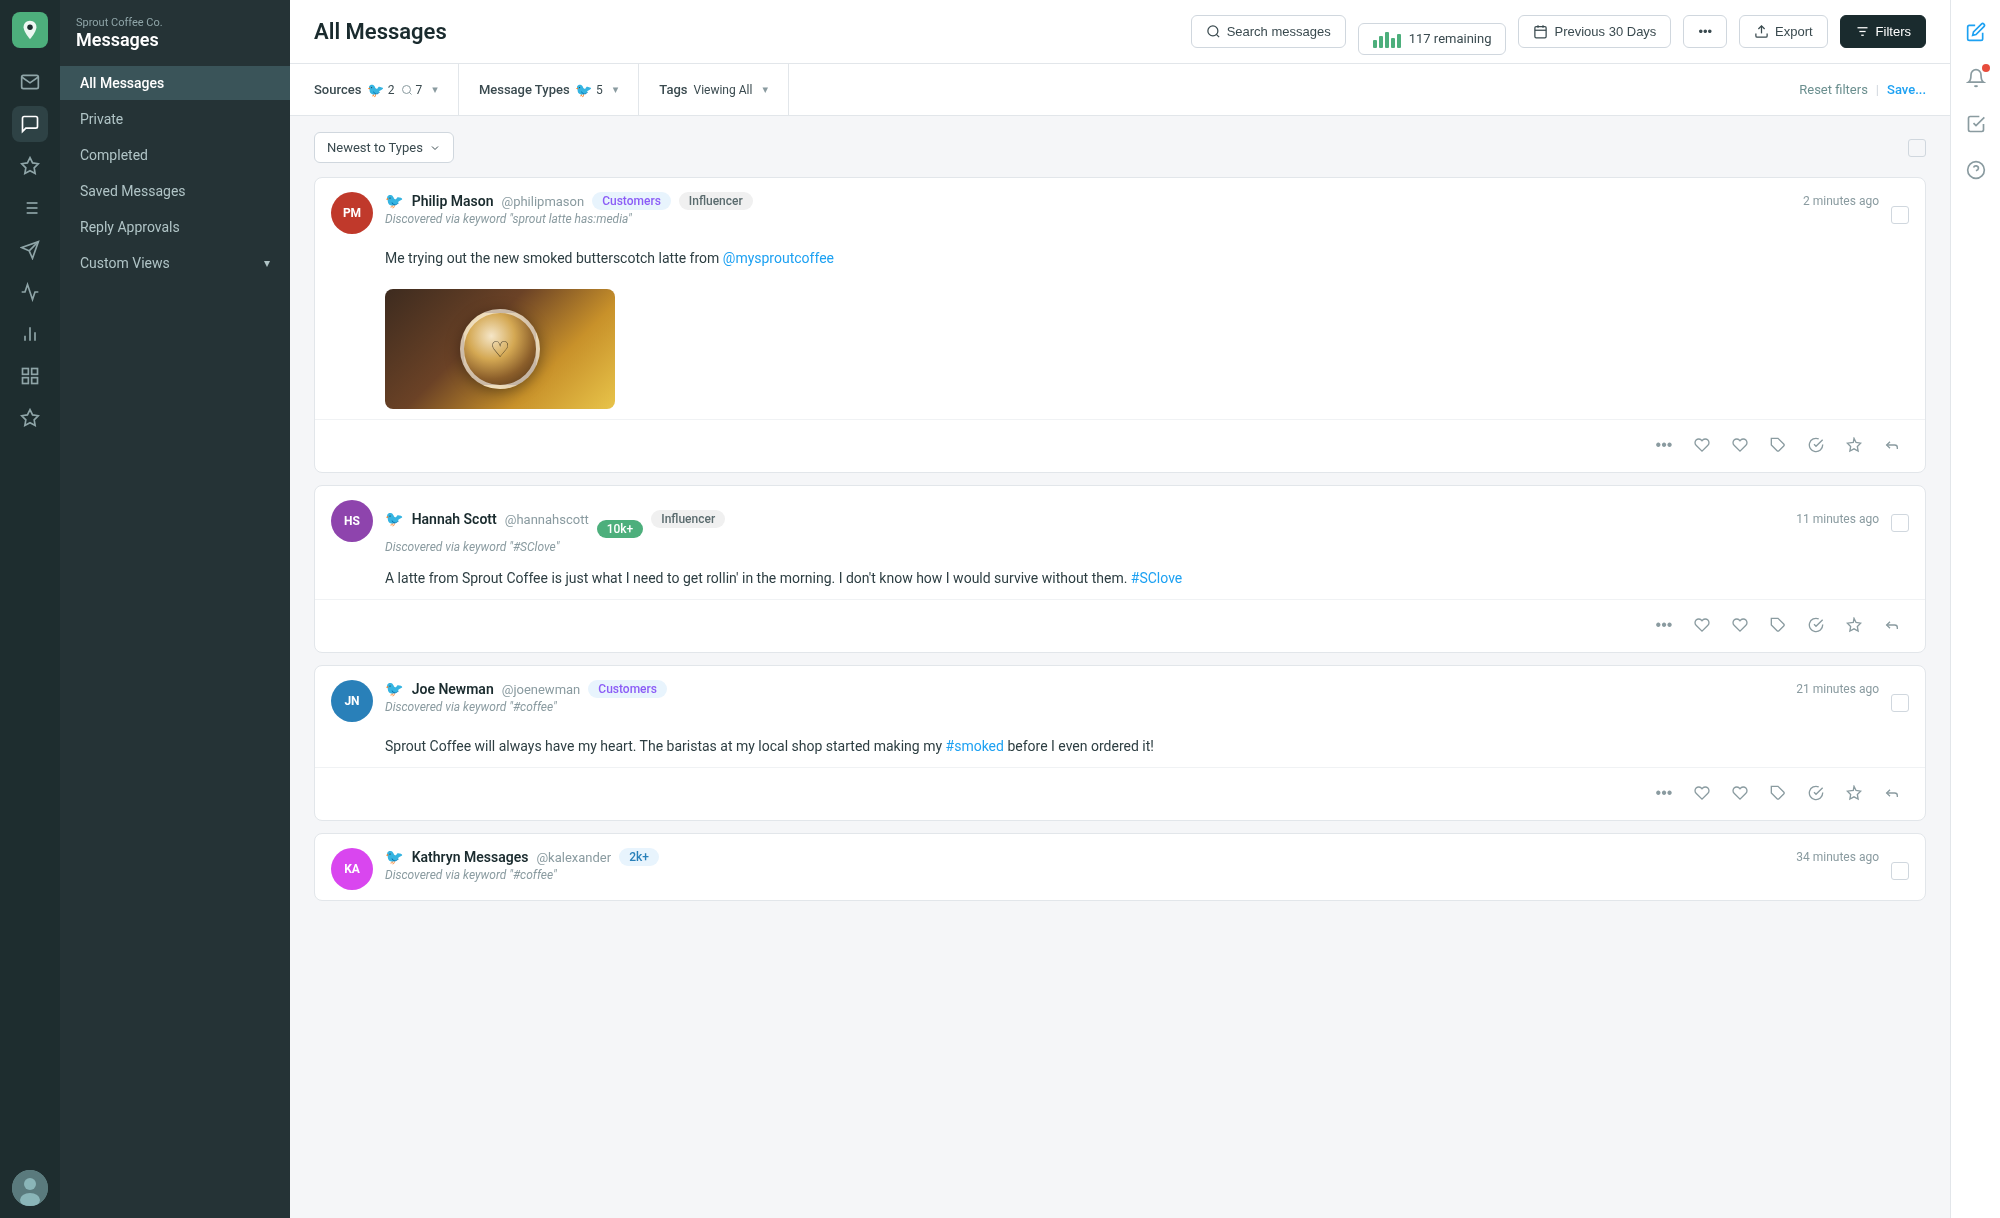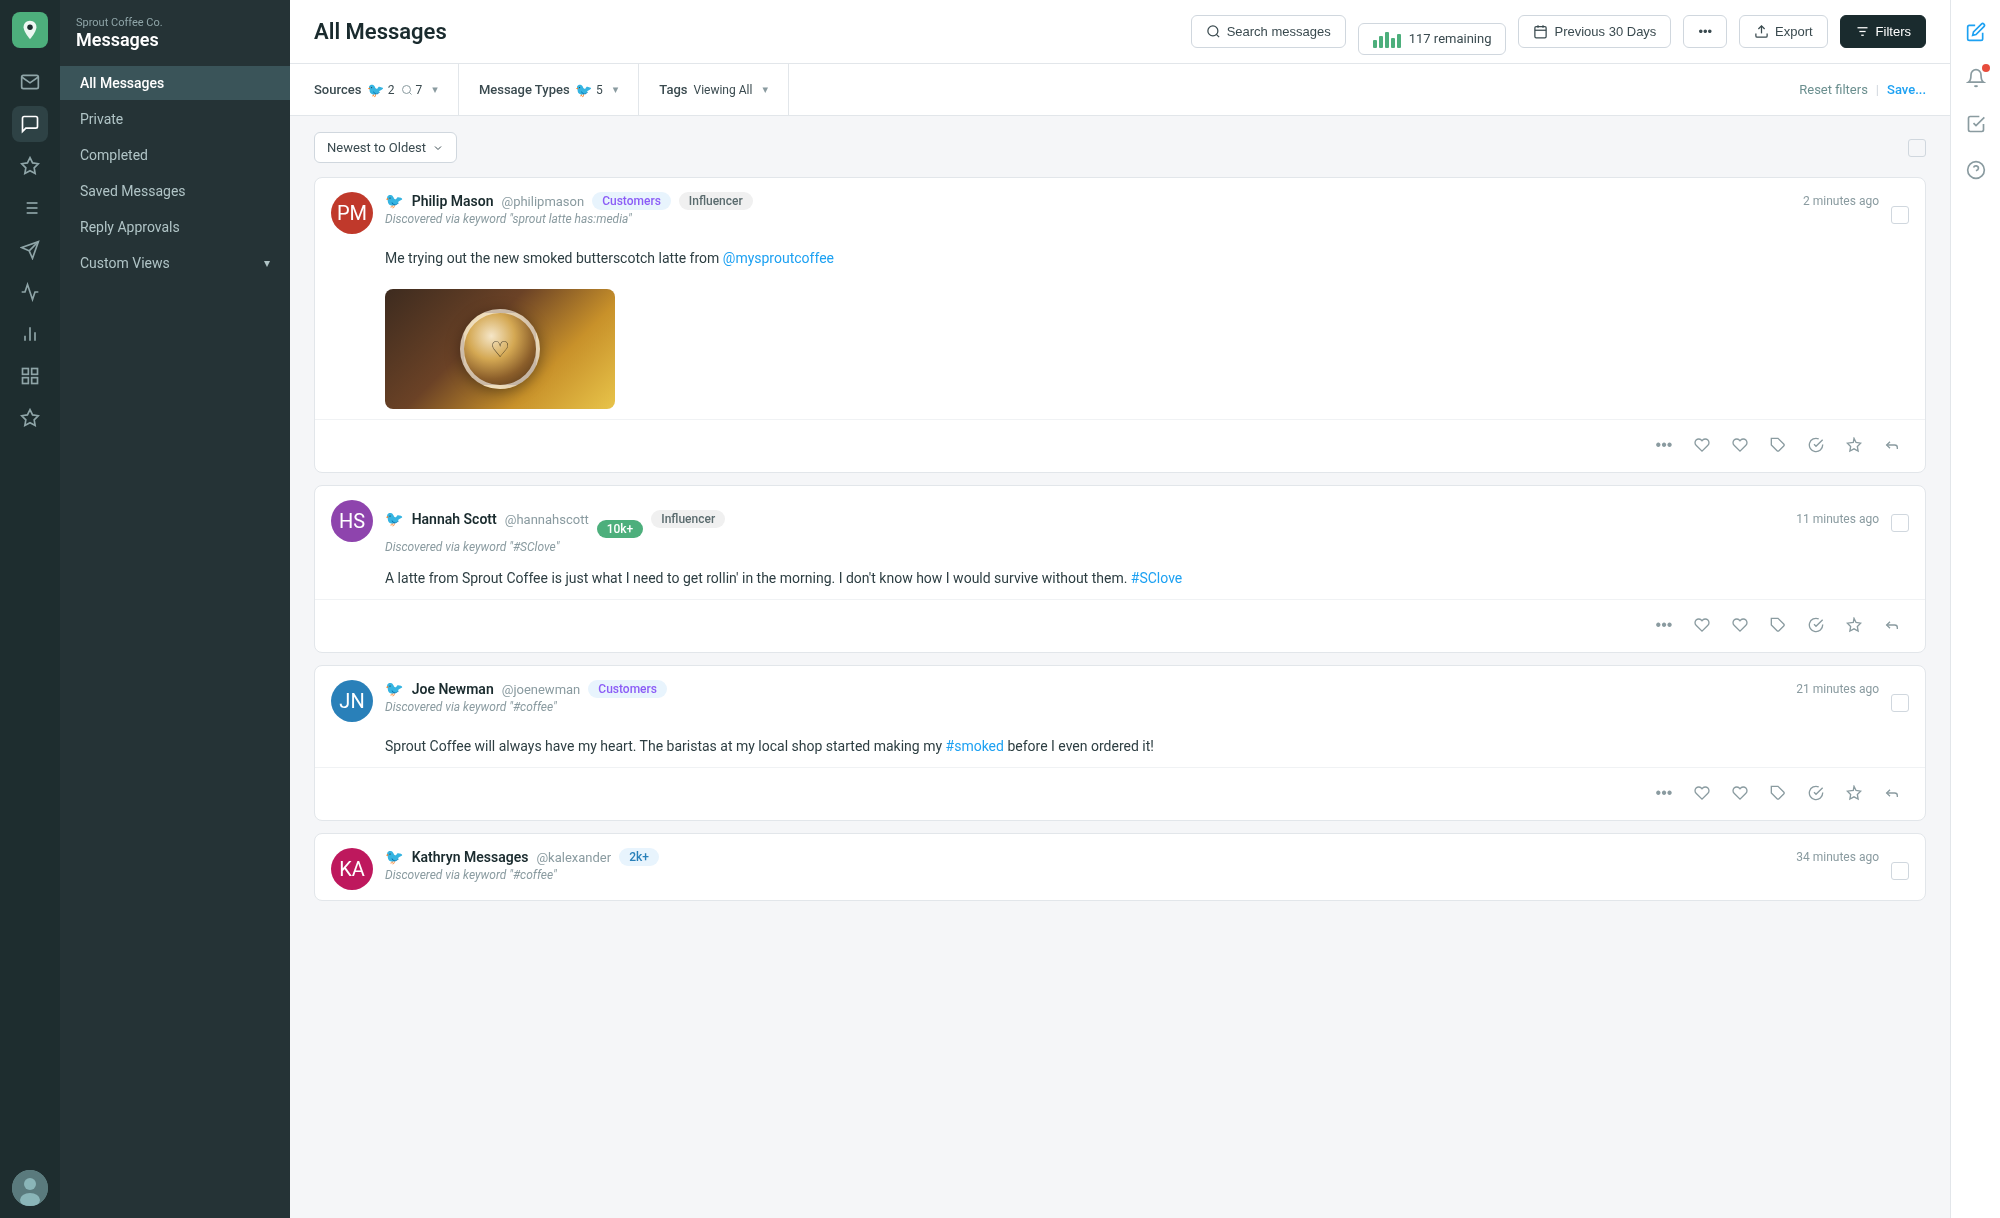--- a/index.html
+++ b/index.html
@@ -197,28 +197,28 @@
       align-items: flex-start;
       padding: 14px 16px 10px;
       gap: 12px;
     }
     .avatar {
       width: 42px; height: 42px;
       border-radius: 50%;
       background: #c8d8da;
       flex-shrink: 0;
       display: flex; align-items: center; justify-content: center;
-      font-size: 20px;
-      font-weight: 400;
+      font-size: 12px;
+      font-weight: 700;
       color: #fff;
     }
     .avatar.pm { background: #c0392b; }
     .avatar.hs { background: #8e44ad; }
     .avatar.jn { background: #2980b9; }
-    .avatar.ka { background: #be185d; }
+    .avatar.ka { background: #d946ef; }
 
     .message-meta { flex: 1; }
     .message-author-line {
       display: flex; align-items: center; gap: 8px; flex-wrap: wrap;
     }
     .twitter-icon { color: #1da1f2; font-size: 15px; }
     .author-name { font-size: 14px; font-weight: 600; color: #1a2b2e; }
     .author-handle { font-size: 13px; color: #8a9ba0; }
     .tag {
       display: inline-flex; align-items: center;
@@ -520,21 +520,21 @@
       <span class="reset-link">Reset filters</span>
       <span class="divider-pipe">|</span>
       <span class="save-link">Save...</span>
     </div>
   </div>
 
   <div class="content">
 
     <div class="sort-bar">
       <div class="sort-select">
-        <span>Newest to Oldest</span>
+        <span>Newest to Types</span>
         <svg width="12" height="12" viewBox="0 0 24 24" fill="none" stroke="currentColor" stroke-width="2">
             <polyline points="6 9 12 15 18 9"></polyline>
           </svg>
       </div>
       <div class="header-checkbox"></div>
     </div>
 
     <div class="message-card">
       <div class="message-header">
         <div class="avatar pm">PM</div>

